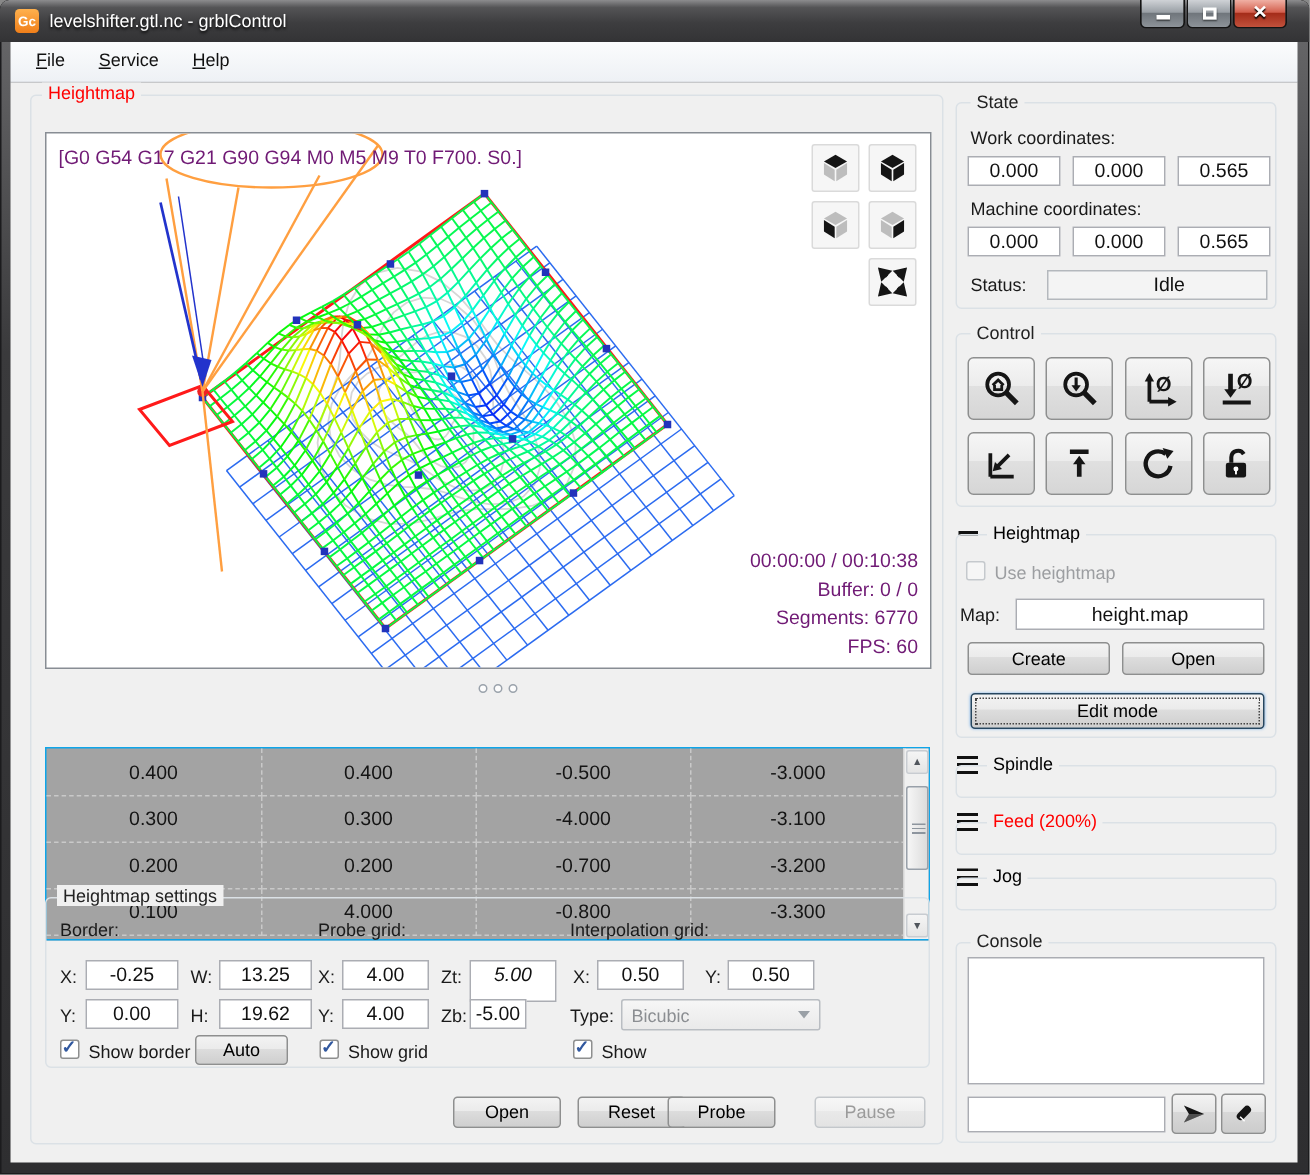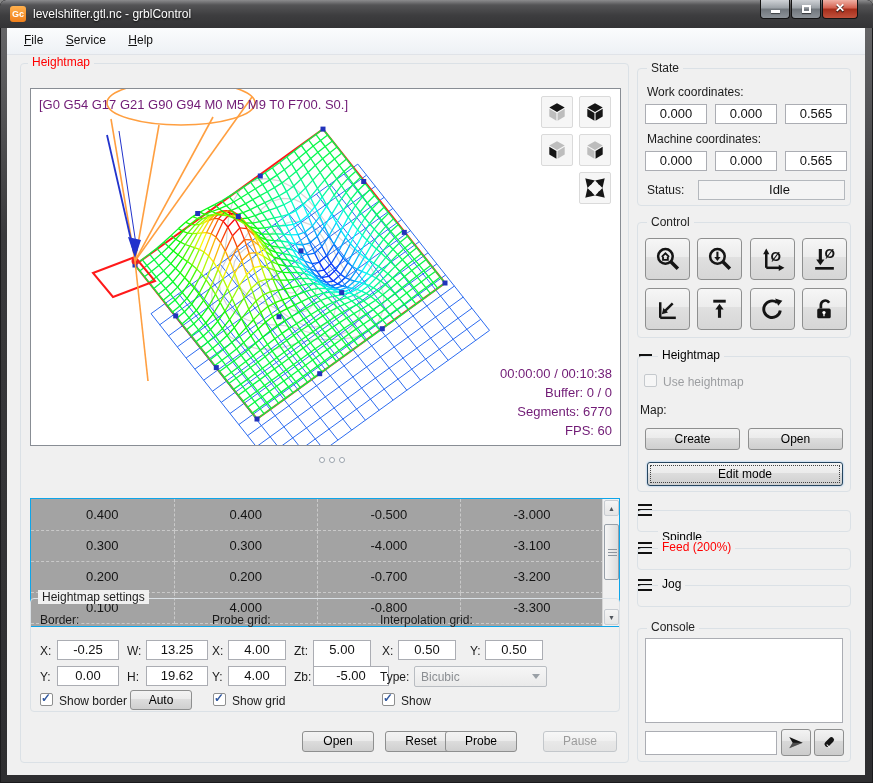--- a/index.html
+++ b/index.html
@@ -1661,25 +1661,25 @@
     <div class="label" style="left:120px;top:615px;">H:</div>
     <div class="field" style="left:139px;top:611px;width:62px;height:20px;line-height:18px;">19.62</div>
     <span class="cb checked" style="left:33px;top:638px;"></span>
     <div class="label" style="left:52px;top:639px;">Show border</div>
     <div class="btn" style="left:123px;top:635px;width:62px;height:20px;line-height:18px;">Auto</div>
 
     <div class="label" style="left:205px;top:558px;">Probe grid:</div>
     <div class="label" style="left:205px;top:589px;">X:</div>
     <div class="field" style="left:221px;top:585px;width:58px;height:20px;line-height:18px;">4.00</div>
     <div class="label" style="left:287px;top:589px;">Zt:</div>
-    <div class="field" style="left:306px;top:585px;width:58px;height:28px;line-height:18px;">5.00</div>
+    <div class="field" style="left:306px;top:585px;width:58px;height:28px;line-height:18px;font-style:italic;">5.00</div>
     <div class="label" style="left:205px;top:615px;">Y:</div>
     <div class="field" style="left:221px;top:611px;width:58px;height:20px;line-height:18px;">4.00</div>
     <div class="label" style="left:287px;top:615px;">Zb:</div>
-    <div class="field" style="left:306px;top:611px;width:76px;height:20px;line-height:18px;">-5.00</div>
+    <div class="field" style="left:306px;top:611px;width:38px;height:20px;line-height:18px;">-5.00</div>
     <span class="cb checked" style="left:206px;top:638px;"></span>
     <div class="label" style="left:225px;top:639px;">Show grid</div>
 
     <div class="label" style="left:373px;top:558px;">Interpolation grid:</div>
     <div class="label" style="left:375px;top:589px;">X:</div>
     <div class="field" style="left:391px;top:585px;width:58px;height:20px;line-height:18px;">0.50</div>
     <div class="label" style="left:463px;top:589px;">Y:</div>
     <div class="field" style="left:478px;top:585px;width:58px;height:20px;line-height:18px;">0.50</div>
     <div class="label" style="left:373px;top:615px;">Type:</div>
     <div class="combo" style="left:407px;top:611px;width:133px;height:21px;">
@@ -1771,26 +1771,27 @@
           <rect x="11.9" y="16.5" width="1.2" height="3" fill="#fff"></rect>
       </svg>
     </div>
 
     <span class="minus" style="left:632px;top:299px;"></span>
     <div class="sec-label" style="left:651px;top:293px;">Heightmap</div>
     <div class="groupbox" style="left:630px;top:301px;width:214px;height:136px;"></div>
     <span class="cb disabled" style="left:637px;top:319px;"></span>
     <div class="label" style="left:656px;top:320px;color:#9c9ea1;">Use heightmap</div>
     <div class="label" style="left:633px;top:348px;">Map:</div>
+    <div class="field" style="left:670px;top:344px;width:166px;height:21px;line-height:19px;">height.map</div>
     <div class="btn" style="left:638px;top:373px;width:95px;height:22px;line-height:20px;">Create</div>
     <div class="btn" style="left:741px;top:373px;width:95px;height:22px;line-height:20px;">Open</div>
     <div class="btn focused" style="left:640px;top:407px;width:196px;height:24px;line-height:22px;">Edit mode</div>
 
     <span class="burger" style="left:631px;top:449px;"></span>
-    <div class="sec-label" style="left:651px;top:447px;margin-top:28px;">Spindle</div>
+    <div class="sec-label" style="left:651px;top:447px;">Spindle</div>
     <div class="groupbox" style="left:630px;top:455px;width:214px;height:22px;"></div>
 
     <span class="burger" style="left:631px;top:487px;"></span>
     <div class="sec-label red" style="left:651px;top:485px;">Feed (200%)</div>
     <div class="groupbox" style="left:630px;top:493px;width:214px;height:22px;"></div>
 
     <span class="burger" style="left:631px;top:524px;"></span>
     <div class="sec-label" style="left:651px;top:522px;">Jog</div>
     <div class="groupbox" style="left:630px;top:530px;width:214px;height:22px;"></div>
 

